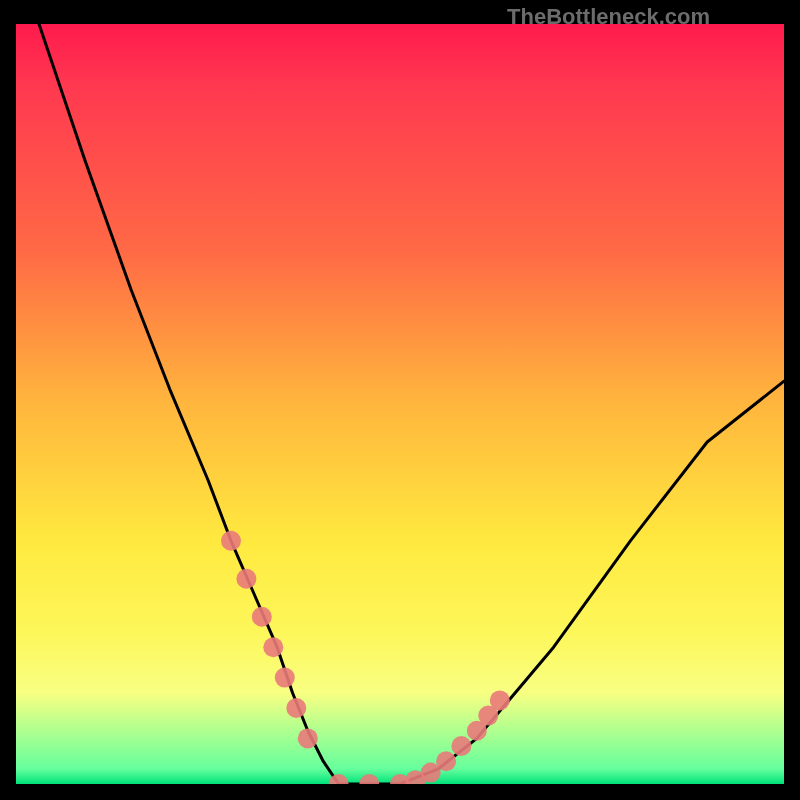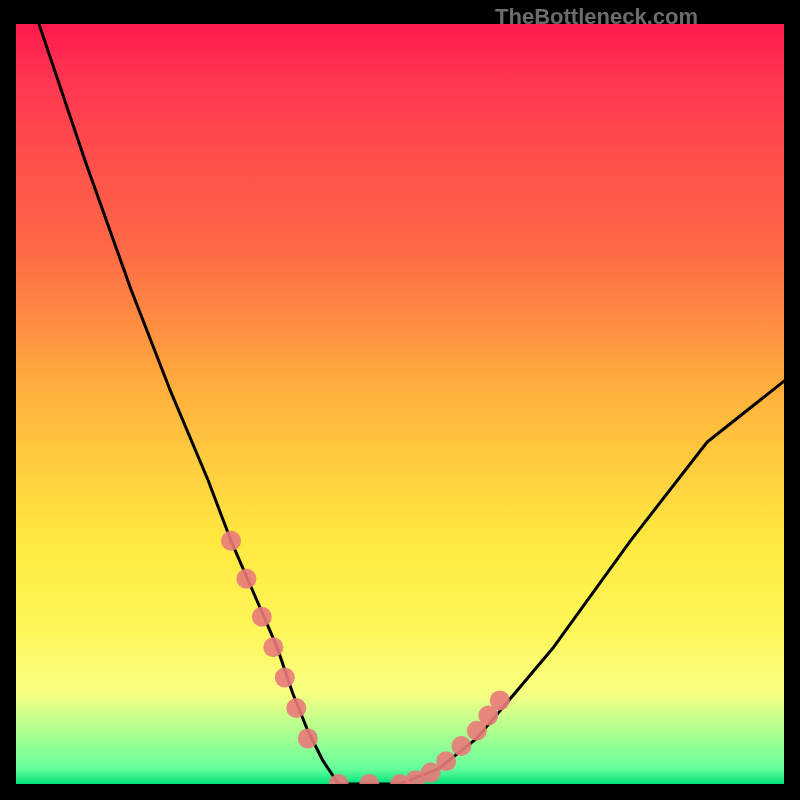--- a/index.html
+++ b/index.html
@@ -8,20 +8,21 @@
     width: 800px;
     height: 800px;
     background: #000;
     overflow: hidden;
   }
   .frame {
     position: relative;
     width: 712px;
     height: 800px;
     background: #000;
+    padding-left: 12px;
   }
   .plot-area {
     position: absolute;
     left: 16px;
     top: 24px;
     width: 768px;
     height: 760px;
     background: linear-gradient(to bottom,
       #ff1a4d 0%,
       #ff3850 8%,

